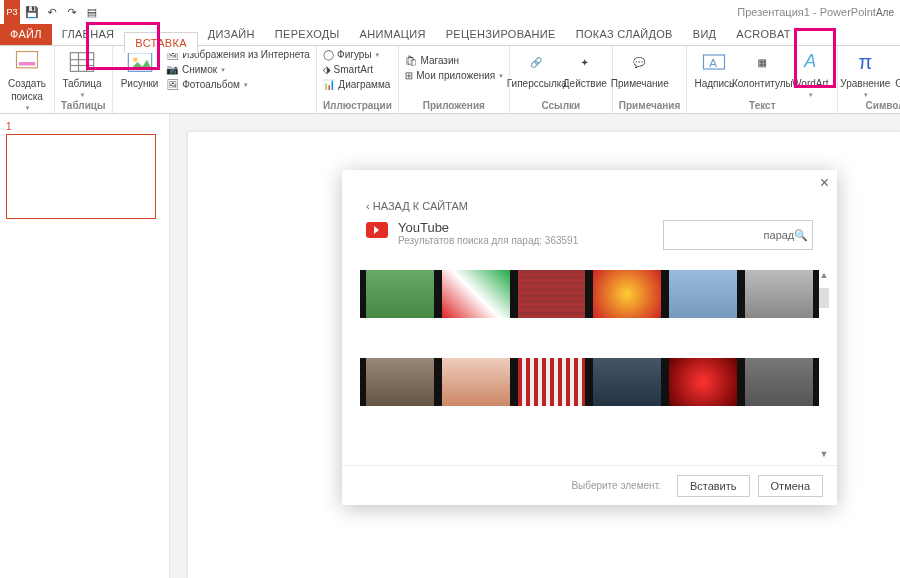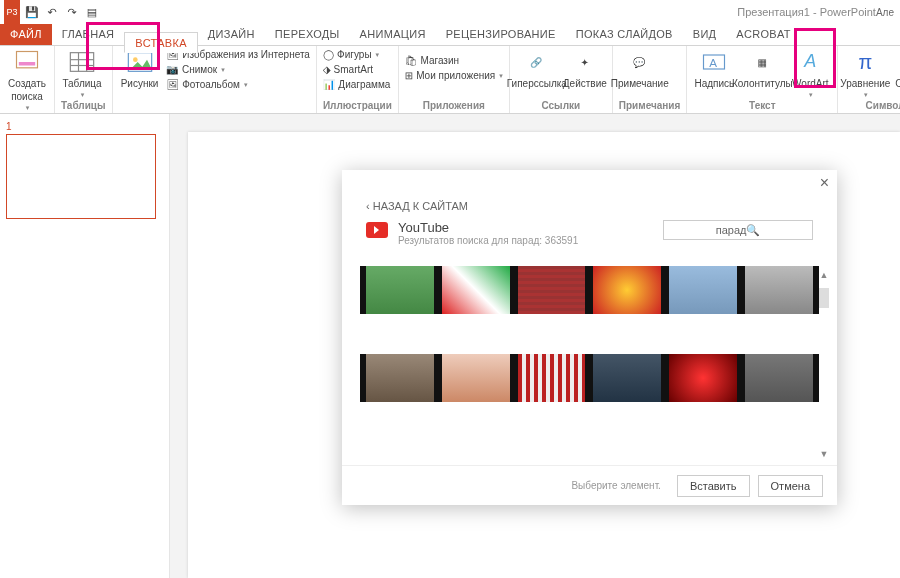--- a/index.html
+++ b/index.html
@@ -48,21 +48,21 @@
 .dhdr { display:flex; justify-content:flex-end; padding:4px 8px; }
 .close { font-size:16px; color:#666; cursor:pointer; }
 .dbody { flex:1; padding: 4px 24px 0; overflow:hidden; }
 .back { font-size:11px; color:#666; margin-bottom:8px; display:inline-block; }
 .yt { display:flex; align-items:flex-start; gap:10px; }
 .yticon { width:22px; height:16px; background:#e52d27; border-radius:3px; position:relative; margin-top:2px; }
 .yticon::after { content:""; position:absolute; left:8px; top:4px; border-left:5px solid #fff; border-top:4px solid transparent; border-bottom:4px solid transparent; }
 .ytinfo { flex:1; }
 .ytname { font-size:13px; color:#444; }
 .ytsub { font-size:10px; color:#999; }
-.search { display:flex; align-items:center; border:1px solid #ccc; width:150px; height:20px; padding:0 4px; font-size:11px; color:#666; justify-content:center; }
+.search { display:flex; align-items:center; border:1px solid #ccc; width:150px; height:30px; padding:0 4px; font-size:11px; color:#666; justify-content:flex-end; }
 .search .mag { color:#aaa; }
 .results { margin-top:20px; display:flex; flex-direction:column; gap:40px; }
 .rrow { display:flex; gap:8px; }
 .thumb { width:70px; height:48px; background:#888; background-size:cover; position:relative; }
 .thumb::before, .thumb::after { content:""; position:absolute; top:0; bottom:0; width:6px; background:#111; }
 .thumb::before { left:-6px; } .thumb::after { right:-6px; }
 .scrolltrack { position:absolute; right:6px; top:100px; width:14px; bottom:42px; }
 .scrollup, .scrolldown { position:absolute; width:14px; height:14px; font-size:9px; color:#888; text-align:center; }
 .scrollup { top:0; } .scrolldown { bottom:0; }
 .scrollthumb { position:absolute; top:18px; width:10px; left:2px; height:20px; background:#ddd; }

